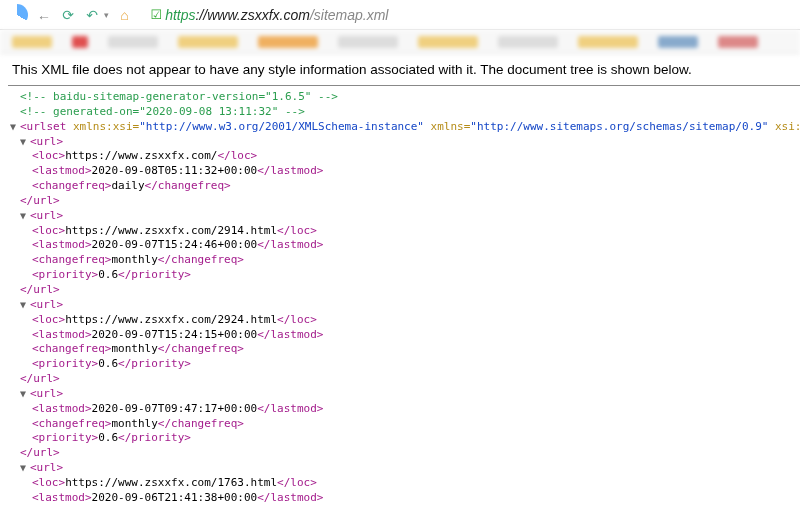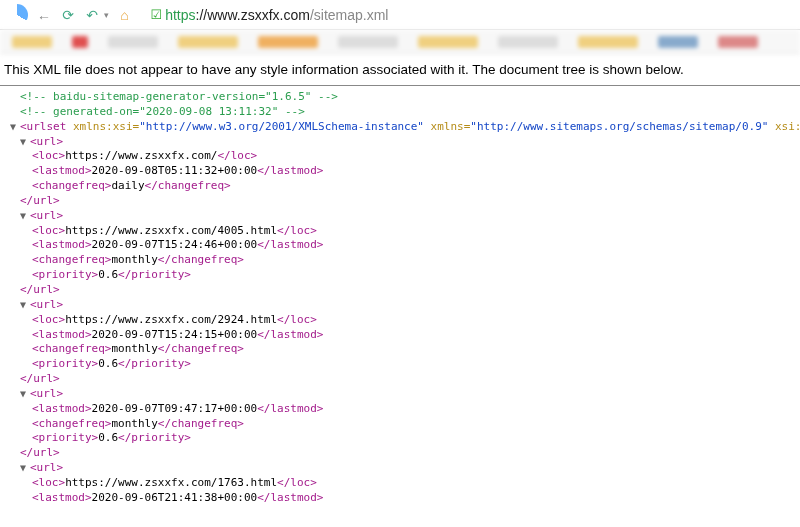--- a/index.html
+++ b/index.html
@@ -5,29 +5,29 @@
 * { margin: 0; padding: 0; box-sizing: border-box; }
 body { font-family: Arial, sans-serif; font-size: 12px; background: #fff; width: 800px; height: 527px; overflow: hidden; }
 
 .toolbar { height: 30px; display: flex; align-items: center; padding: 0 6px; gap: 8px; border-bottom: 1px solid #e0e0e0; }
 .logo { width: 22px; height: 22px; border-radius: 50%; background: conic-gradient(#3b9cff 0deg 120deg, #fff 120deg 360deg); opacity: 0.8; }
 .nav-icon { width: 16px; height: 16px; display: flex; align-items: center; justify-content: center; cursor: pointer; color: #4a8; font-size: 14px; }
 .nav-icon.gray { color: #888; }
 .dd { font-size: 9px; color: #888; margin-left: -4px; }
 .shield { display:flex; align-items:center; gap:3px; margin-left: 10px; }
 .shield-icon { color: #3a3; font-size: 13px; }
-.urlbar { font-size: 14px; color: #333; }
+.urlbar { font-size: 14px; color: #333; font-style: italic; }
 .proto { color: #2a9d4e; }
 .domain { color: #222; }
 .path { color: #888; }
 
 .bookmarks { height: 24px; background: #f7f7f7; border-bottom: 1px solid #e5e5e5; filter: blur(2px); display:flex; gap:20px; padding:6px 12px; }
 .bm { flex: 0 0 auto; height: 12px; border-radius: 2px; }
 
-.msg { padding: 8px 4px; font-size: 13.5px; color: #000; border-bottom: 1px solid #888; margin-bottom: 4px; }
+.msg { padding: 8px 4px; font-size: 13.5px; color: #000; border-bottom: 1px solid #888; margin-bottom: 4px; margin-left: 8px; }
 
 .xml { font-family: Consolas, Menlo, monospace; font-size: 11px; padding: 0 10px; line-height: 1.35; white-space: nowrap; overflow: hidden; }
 .cmt { color: #2a9d4e; }
 .tag { color: #a31b8b; }
 .attr { color: #b58c18; }
 .val { color: #1547c7; }
 .txt { color: #000; }
 .tri { color: #666; cursor: pointer; font-size: 10px; display:inline-block; width:10px; }
 .in1 { padding-left: 10px; }
 .in2 { padding-left: 22px; }
@@ -70,21 +70,21 @@
   <div class="in1 cmt">&lt;!-- baidu-sitemap-generator-version="1.6.5" --&gt;</div>
   <div class="in1 cmt">&lt;!-- generated-on="2020-09-08 13:11:32" --&gt;</div>
   <div><span class="tri">▼</span><span class="tag">&lt;urlset </span><span id="urlset-attrs"><span class="attr">xmlns:xsi=</span><span class="val">"http://www.w3.org/2001/XMLSchema-instance"</span><span class="attr"> xmlns=</span><span class="val">"http://www.sitemaps.org/schemas/sitemap/0.9"</span><span class="attr"> xsi:schemaLocation="http://www.sitemaps.org/schemas/sitemap/0.9 htt</span></span><span class="tag"></span></div>
   <div id="url-blocks">
       <div class="in1"><span class="tri">▼</span><span class="tag">&lt;url&gt;</span></div>
       <div class="in2"><span class="tag">&lt;loc&gt;</span><span class="txt">https://www.zsxxfx.com/</span><span class="tag">&lt;/loc&gt;</span></div>
       <div class="in2"><span class="tag">&lt;lastmod&gt;</span><span class="txt">2020-09-08T05:11:32+00:00</span><span class="tag">&lt;/lastmod&gt;</span></div>
       <div class="in2"><span class="tag">&lt;changefreq&gt;</span><span class="txt">daily</span><span class="tag">&lt;/changefreq&gt;</span></div>
       <div class="in1"><span class="tag">&lt;/url&gt;</span></div>
       <div class="in1"><span class="tri">▼</span><span class="tag">&lt;url&gt;</span></div>
-      <div class="in2"><span class="tag">&lt;loc&gt;</span><span class="txt">https://www.zsxxfx.com/4005.html</span><span class="tag">&lt;/loc&gt;</span></div>
+      <div class="in2"><span class="tag">&lt;loc&gt;</span><span class="txt">https://www.zsxxfx.com/2914.html</span><span class="tag">&lt;/loc&gt;</span></div>
       <div class="in2"><span class="tag">&lt;lastmod&gt;</span><span class="txt">2020-09-07T15:24:46+00:00</span><span class="tag">&lt;/lastmod&gt;</span></div>
       <div class="in2"><span class="tag">&lt;changefreq&gt;</span><span class="txt">monthly</span><span class="tag">&lt;/changefreq&gt;</span></div>
       <div class="in2"><span class="tag">&lt;priority&gt;</span><span class="txt">0.6</span><span class="tag">&lt;/priority&gt;</span></div>
       <div class="in1"><span class="tag">&lt;/url&gt;</span></div>
       <div class="in1"><span class="tri">▼</span><span class="tag">&lt;url&gt;</span></div>
       <div class="in2"><span class="tag">&lt;loc&gt;</span><span class="txt">https://www.zsxxfx.com/2924.html</span><span class="tag">&lt;/loc&gt;</span></div>
       <div class="in2"><span class="tag">&lt;lastmod&gt;</span><span class="txt">2020-09-07T15:24:15+00:00</span><span class="tag">&lt;/lastmod&gt;</span></div>
       <div class="in2"><span class="tag">&lt;changefreq&gt;</span><span class="txt">monthly</span><span class="tag">&lt;/changefreq&gt;</span></div>
       <div class="in2"><span class="tag">&lt;priority&gt;</span><span class="txt">0.6</span><span class="tag">&lt;/priority&gt;</span></div>
       <div class="in1"><span class="tag">&lt;/url&gt;</span></div>

